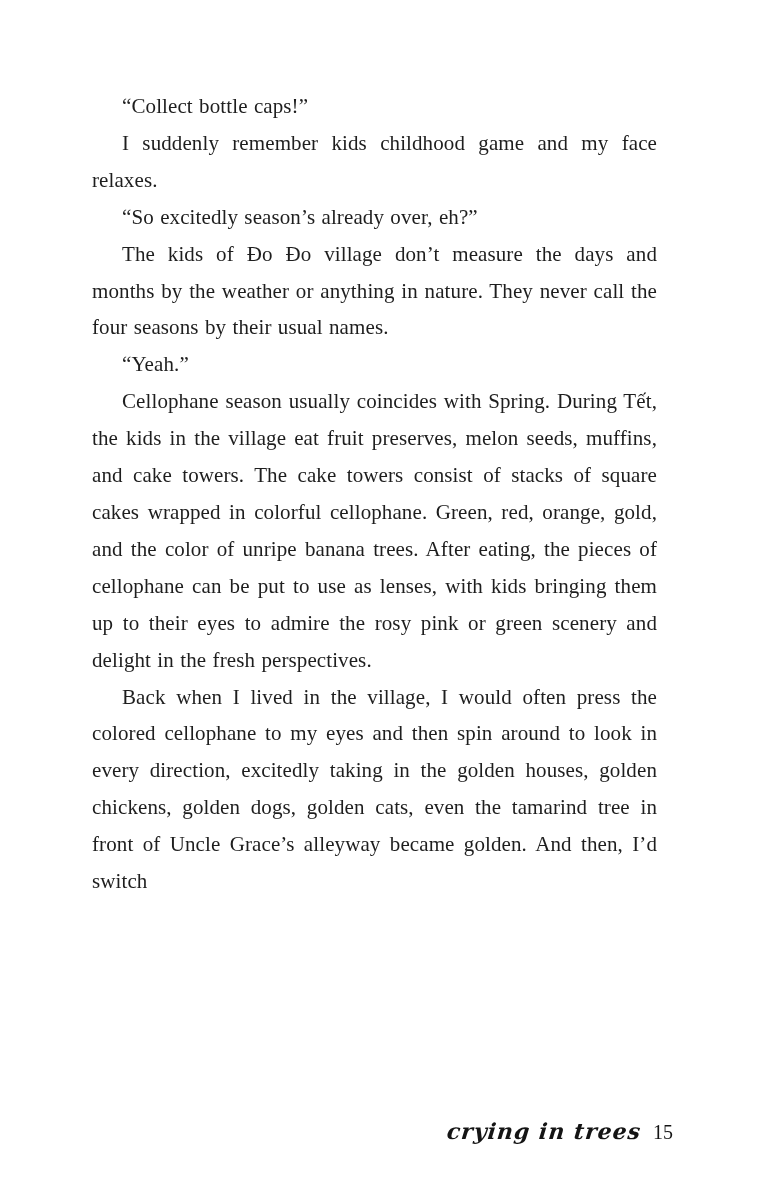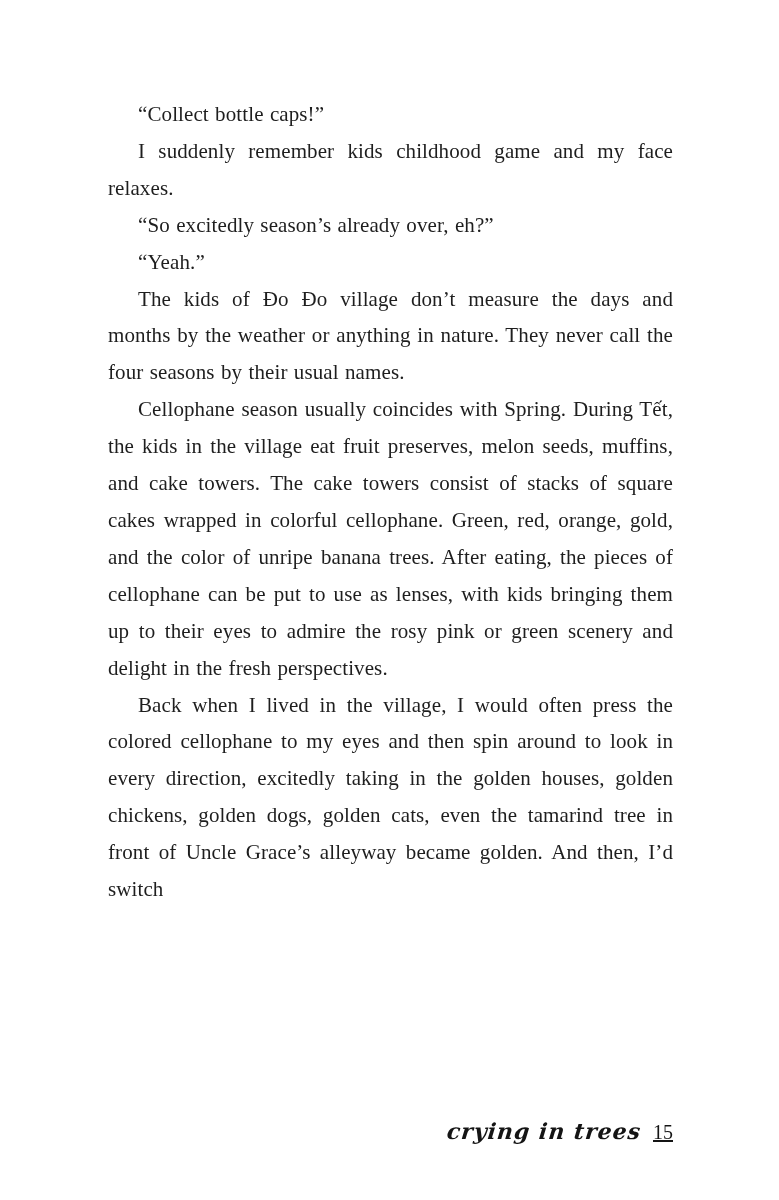--- a/index.html
+++ b/index.html
@@ -15,24 +15,23 @@
     color: #1e1e1e;
     overflow: hidden;
   }
   .page {
     position: absolute;
     inset: 0;
     background: #ffffff;
   }
   .text-area {
     position: absolute;
-    left: 108px;
+    left: 92px;
     top: 88px;
     width: 565px;
-    margin-top: 8px;
   }
   .text-area p {
     margin: 0;
     font-size: 21px;
     line-height: 36.9px;
     text-align: justify;
     text-indent: 30px;
     letter-spacing: 0.1px;
     word-spacing: 1px;
   }
@@ -49,33 +48,32 @@
     font-style: italic;
     font-weight: 600;
     font-size: 22px;
     letter-spacing: 1px;
     transform: skewX(-6deg);
     color: #141414;
   }
   .footer-pagenum {
     font-size: 20px;
     color: #141414;
-    text-decoration: underline;
   }
 </style>
 </head>
 <body>
 
 <div class="page">
   <div class="text-area">
     <p>“Collect bottle caps!”</p>
     <p>I suddenly remember kids childhood game and my face relaxes.</p>
     <p>“So excitedly season’s already over, eh?”</p>
+    <p>The kids of Đo Đo village don’t measure the days and months by the weather or anything in nature. They never call the four seasons by their usual names.</p>
     <p>“Yeah.”</p>
-    <p>The kids of Đo Đo village don’t measure the days and months by the weather or anything in nature. They never call the four seasons by their usual names.</p>
     <p>Cellophane season usually coincides with Spring. During Tết, the kids in the village eat fruit preserves, melon seeds, muffins, and cake towers. The cake towers consist of stacks of square cakes wrapped in colorful cellophane. Green, red, orange, gold, and the color of unripe banana trees. After eating, the pieces of cellophane can be put to use as lenses, with kids bringing them up to their eyes to admire the rosy pink or green scenery and delight in the fresh perspectives.</p>
     <p>Back when I lived in the village, I would often press the colored cellophane to my eyes and then spin around to look in every direction, excitedly taking in the golden houses, golden chickens, golden dogs, golden cats, even the tamarind tree in front of Uncle Grace’s alleyway became golden. And then, I’d switch</p>
   </div>
 
   <div class="page-footer">
     <span class="footer-title">crying in trees</span>
     <span class="footer-pagenum">15</span>
   </div>
 </div>
 

